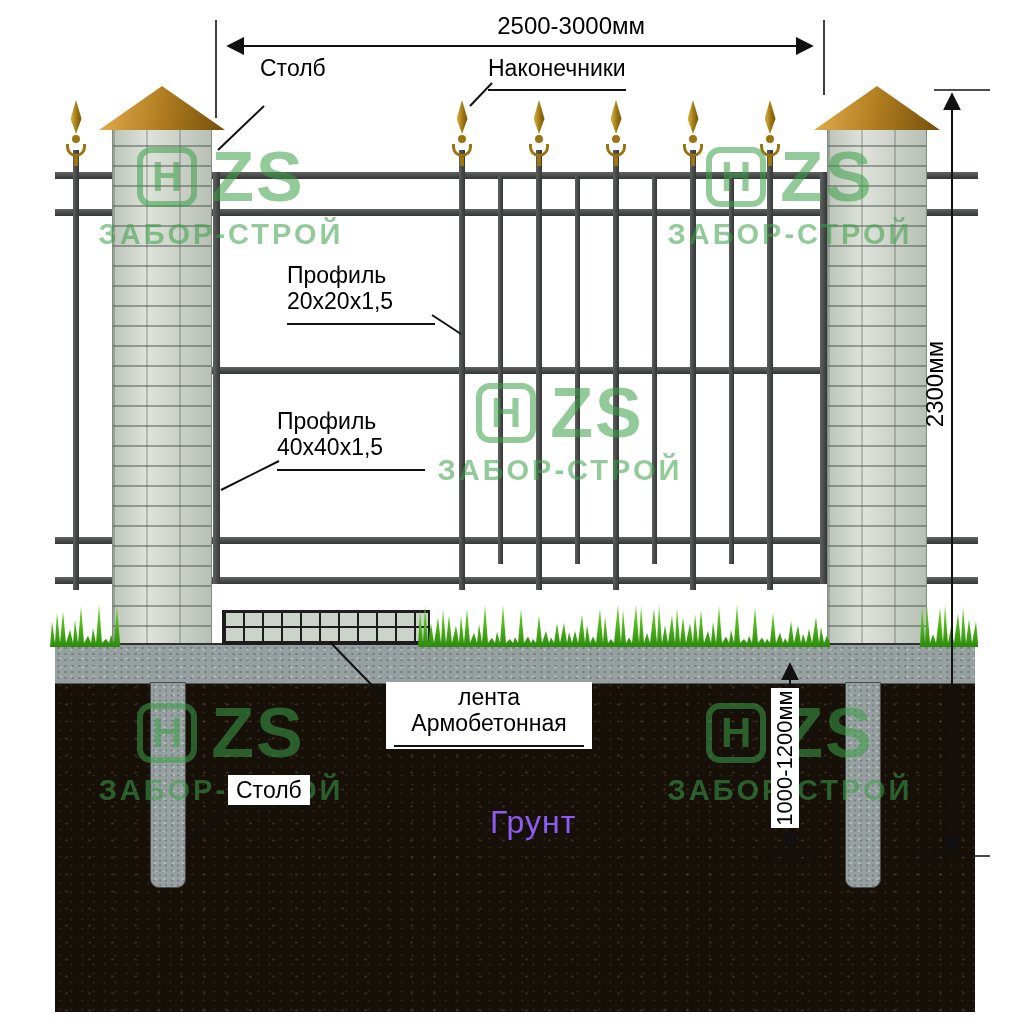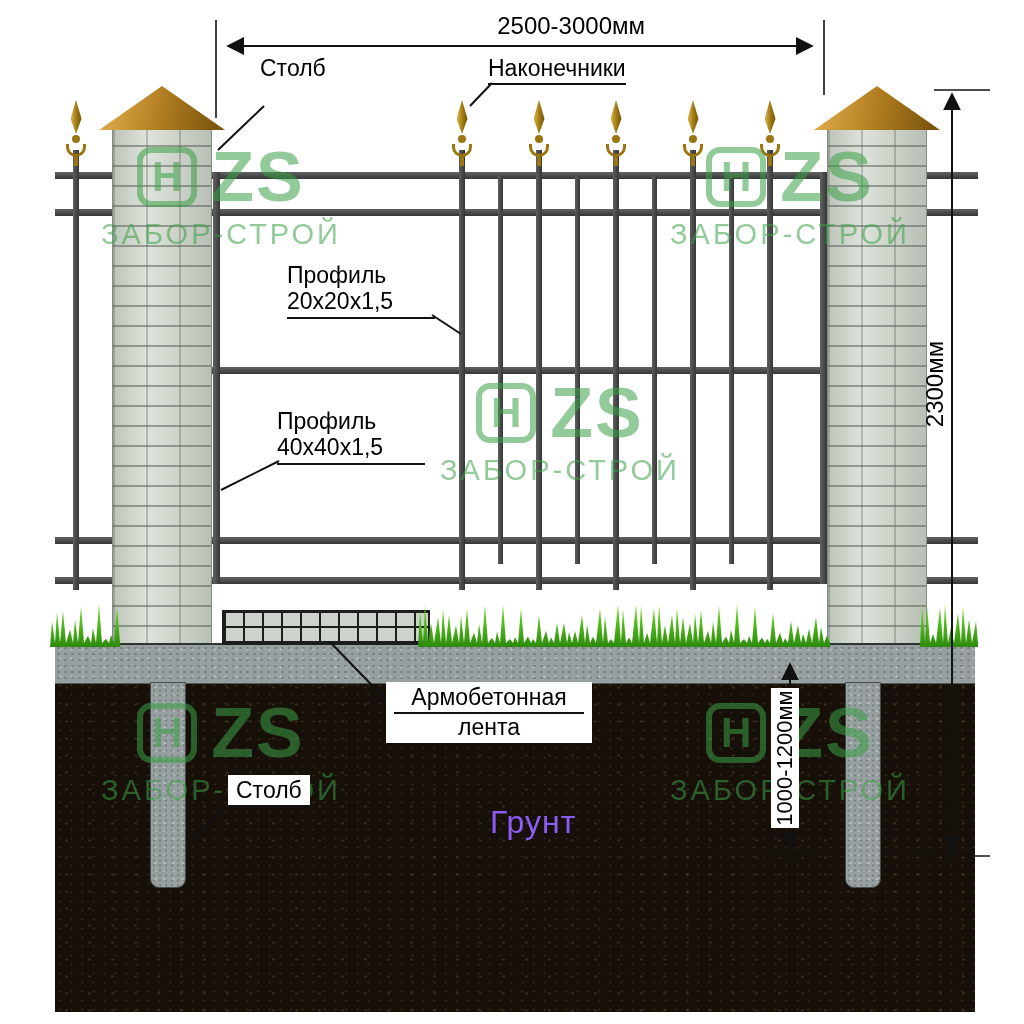--- a/index.html
+++ b/index.html
@@ -57,26 +57,26 @@
       repeating-linear-gradient(0deg,#1d1d1d 0 2px,transparent 2px 15px);
     border:2px solid #1d1d1d}
   .grass{position:absolute;z-index:6;background:linear-gradient(to top,#2e8a0e,var(--grass,#54c01c) 55%,#8ae23e)}
 
   
   .wm{position:absolute;z-index:8;color:var(--watermark,#3aa047);opacity:.55;text-align:center}
   .wm-row{display:flex;align-items:center;justify-content:center;gap:14px}
   .wm-icon{width:60px;height:60px;border:6px solid currentColor;border-radius:14px;
     font-size:42px;font-weight:bold;display:flex;align-items:center;justify-content:center}
   .wm-zs{font-size:70px;font-weight:bold;letter-spacing:2px;line-height:1}
-  .wm-name{font-size:29px;font-weight:normal;letter-spacing:3px;margin-top:6px}
+  .wm-name{font-size:29px;font-weight:bold;letter-spacing:3px;margin-top:6px}
 
   
   .label{position:absolute;z-index:10;font-size:23px;line-height:1.15;color:#000}
   .label .line{display:block}
-  .ul{border-bottom:2px solid var(--line,#111);padding-bottom:2px}
+  .ul{border-bottom:2px solid var(--line,#111);padding-bottom:8px}
   .bgw{background:#fff;padding:2px 8px}
   .dim-text{position:absolute;z-index:10;font-size:24px;color:#000}
   .rot{transform:rotate(-90deg)}
   .overlay{position:absolute;inset:0;z-index:9;pointer-events:none}
   .overlay line{stroke:var(--line,#111)}
   .dimline{stroke-width:2}
   .thin{stroke-width:1.6}
   .leader{stroke-width:2}
 </style>
 </head>
@@ -236,22 +236,22 @@
   </div>
   <div class="label ul" style="left:287px;top:262px;width:148px">
     <span class="line">Профиль</span>
     <span class="line">20x20x1,5</span>
   </div>
   <div class="label ul" style="left:277px;top:408px;width:148px">
     <span class="line">Профиль</span>
     <span class="line">40x40x1,5</span>
   </div>
   <div class="label bgw" style="left:386px;top:682px;width:206px;text-align:center">
+    <span class="line">лента</span>
     <span class="line ul">Армобетонная</span>
-    <span class="line">лента</span>
   </div>
   <div class="label ul bgw" style="left:228px;top:775px">
     <span>Столб</span>
   </div>
   <div class="label" style="left:490px;top:804px;font-size:32px;color:#8b5cf6;letter-spacing:1px">
     <span>Грунт</span>
   </div>
 
   <div class="dim-text" style="left:395px;top:12px;width:250px;text-align:right">2500-3000мм</div>
   <div class="dim-text rot" style="left:880px;top:370px;width:110px;text-align:center">2300мм</div>

